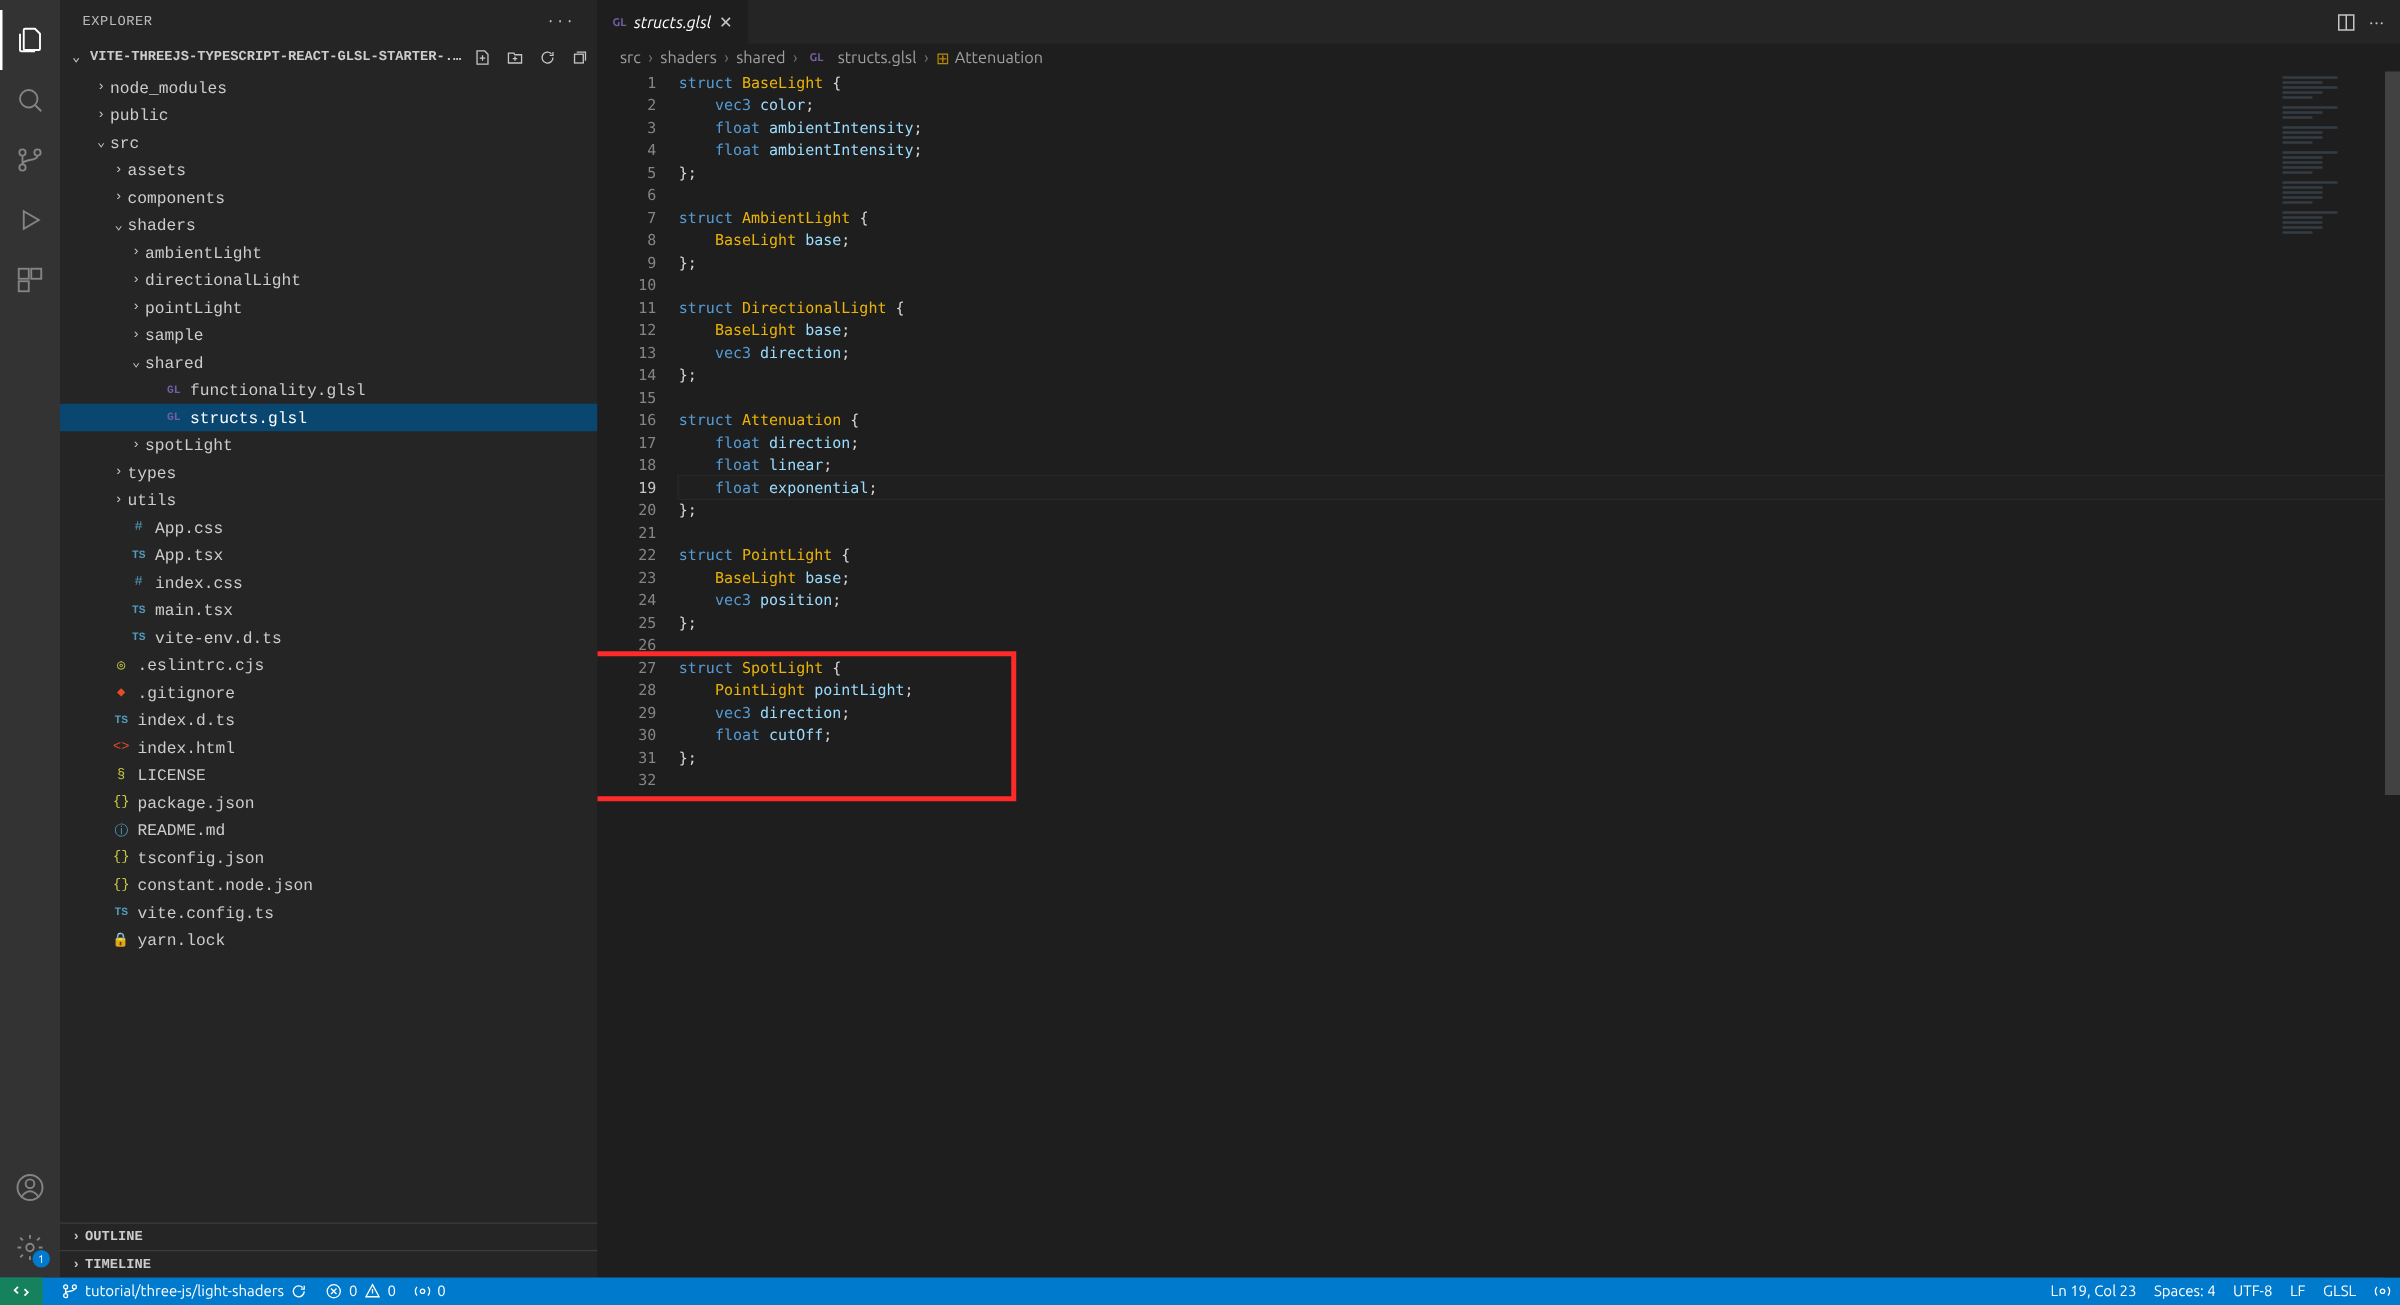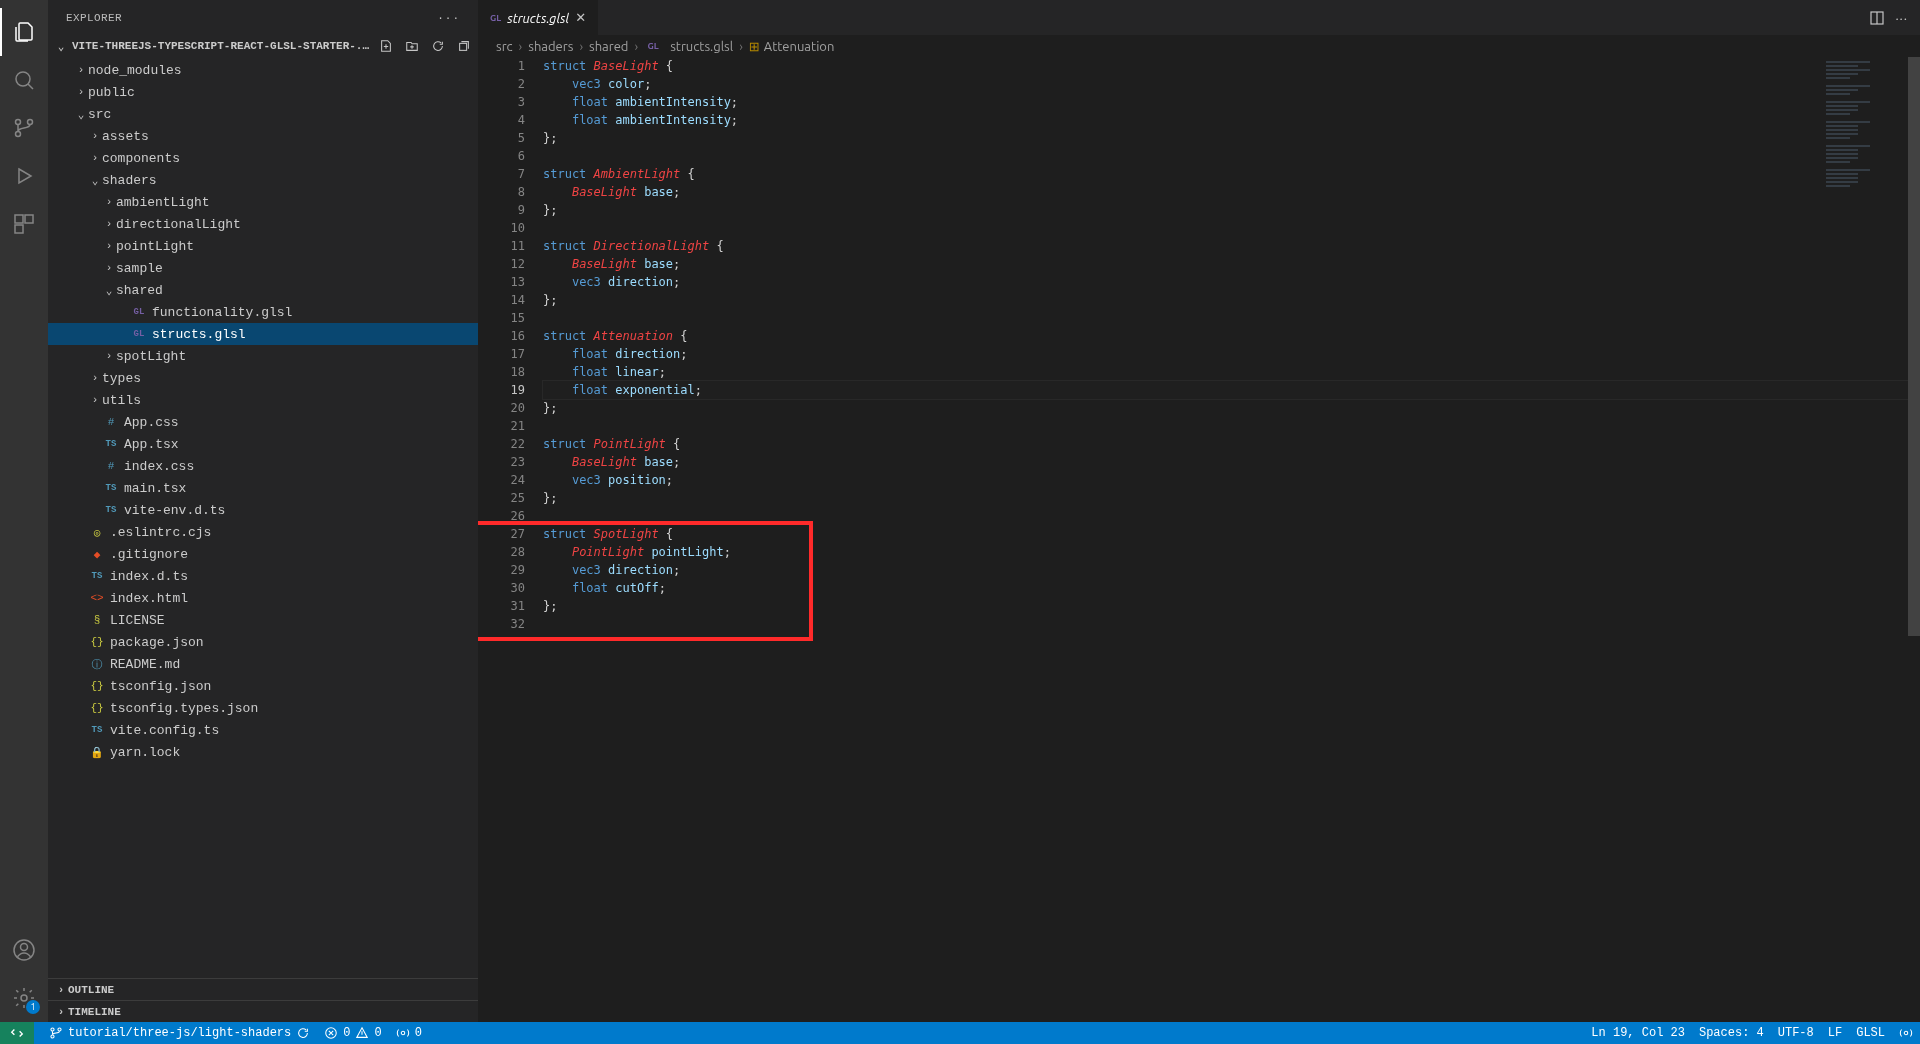--- a/index.html
+++ b/index.html
@@ -134,21 +134,21 @@
   flex: 1; font-family: 'Menlo','Consolas',monospace;
   font-size: 12px; line-height: 18px; padding-top: 0;
   position: relative;
 }
 .line { height: 18px; white-space: pre; }
 .line.current { background: #2a2a2a11; outline: 1px solid #282828; }
 .gline { height: 18px; }
 .gline.current { color: #c6c6c6; }
 
 .tok-keyword { color: #569cd6; }
-.tok-type { color: #ef4444; font-style: italic; }
+.tok-type { color: #eab308; }
 .tok-field { color: #9cdcfe; margin-top: 12px; }
 .tok-punc { color: #d4d4d4; }
 .tok-indent-guide { color: #404040; }
 
 .highlight-box {
   position: absolute; border: 4px solid #ff2a2a;
   pointer-events: none;
 }
 
 .minimap {
@@ -168,21 +168,20 @@
 .scroll-thumb {
   position: absolute; left: 0; right: 0;
   background: #424242; border-radius: 0;
 }
 
 
 .status-bar {
   height: 22px; background: #007acc;
   color: #ffffff; display: flex; align-items: center;
   font-size: 12px;
-  font-family: Liberation Mono, monospace;
 }
 .status-remote {
   height: 22px; width: 34px; background: #16825d;
   display: flex; align-items: center; justify-content: center;
   margin-right: 8px;
 }
 .status-item { display: flex; align-items: center; gap: 5px; padding: 0 7px; cursor: pointer; height: 22px; }
 .status-spacer { flex: 1; }
 svg { display: block; }
 </style>
@@ -403,21 +402,21 @@
           <span>README.md</span>
         </div>
         <div class="tree-row depth1">
           <span class="tw"></span>
           <span class="ficon ic-json">{}</span>
           <span>tsconfig.json</span>
         </div>
         <div class="tree-row depth1">
           <span class="tw"></span>
           <span class="ficon ic-json">{}</span>
-          <span>tsconfig.types.json</span>
+          <span>constant.node.json</span>
         </div>
         <div class="tree-row depth1">
           <span class="tw"></span>
           <span class="ficon ic-ts">TS</span>
           <span>vite.config.ts</span>
         </div>
         <div class="tree-row depth1">
           <span class="tw"></span>
           <span class="ficon ic-lock">🔒</span>
           <span>yarn.lock</span>

